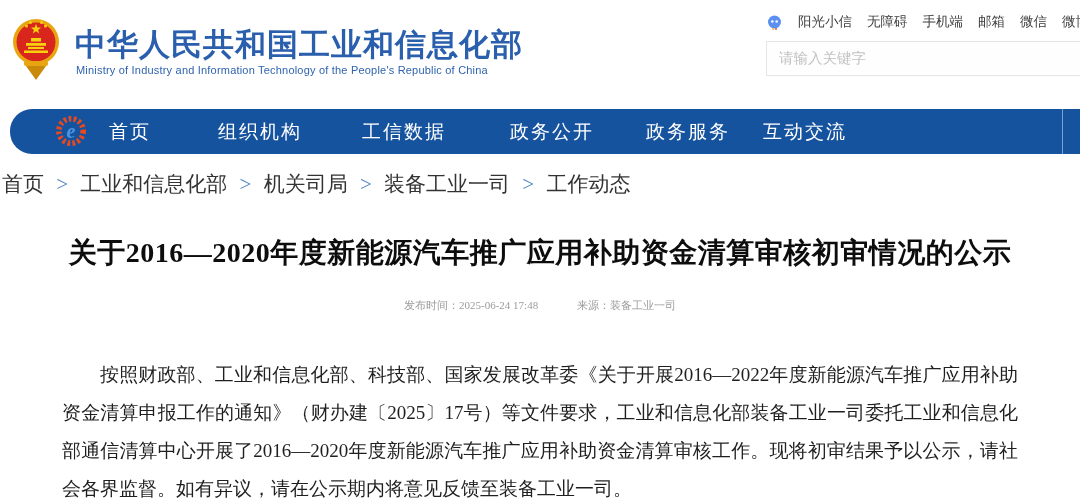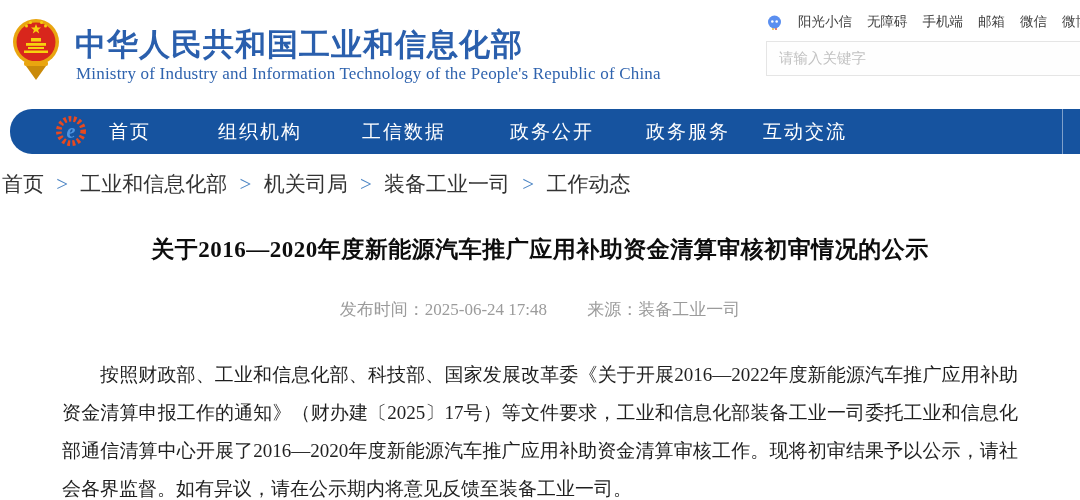--- a/index.html
+++ b/index.html
@@ -12,22 +12,22 @@
 
   
   .header { position:absolute; top:0; left:0; width:1080px; height:102px; background:#fff; }
   .brand { position:absolute; left:11px; top:8px; width:560px; height:84px; cursor:pointer; }
   .emblem { position:absolute; left:1px; top:4px; }
   .site-title {
     position:absolute; left:64px; top:16px; font-size:31px; font-weight:bold;
     color:#2a5fad; letter-spacing:1px; white-space:nowrap;
   }
   .site-subtitle {
-    position:absolute; left:65px; top:56px; font-size:17px; color:#2f63ae;
-    letter-spacing:0.2px; white-space:nowrap;font-family:Liberation Serif, serif;
+    position:absolute; left:65px; top:56px; font-size:11px; color:#2f63ae;
+    letter-spacing:0.2px; white-space:nowrap;
   }
 
   .utility {
     position:absolute; left:766px; top:13px; display:flex; align-items:center;
     gap:15px; font-size:13.5px; color:#3c3c3c; white-space:nowrap;
   }
   .utility .u-link { cursor:pointer;font-family:Liberation Serif, serif; }
   .mascot { width:17px; height:17px; display:inline-block; }
 
   .search-box {
@@ -56,25 +56,25 @@
   
   .breadcrumb {
     position:absolute; left:2px; top:170px; font-size:21px; color:#333; white-space:nowrap;
   }
   .breadcrumb .crumb { cursor:pointer; }
   .breadcrumb .sep { color:#4c85c4; margin:0 7px; }
 
   
   .article-title {
     position:absolute; top:234px; left:0; width:1080px; text-align:center;
-    font-size:23px; font-weight:bold; color:#0d0d0d; letter-spacing:0.5px;
+    font-size:28px; font-weight:bold; color:#0d0d0d; letter-spacing:0.5px;
   }
   .article-meta {
     position:absolute; top:298px; left:0; width:1080px; text-align:center;
-    font-size:17px; color:#9b9b9b;
+    font-size:11px; color:#9b9b9b;
   }
   .meta-group { display:inline-block; }
   .meta-group + .meta-group { margin-left:36px; }
   .article-body {
     position:absolute; top:356px; left:62px; width:956px;
     font-size:19px; line-height:38px; color:#1f1f1f;
     text-align:justify; text-indent:2em;
   }
 </style>
 </head>

